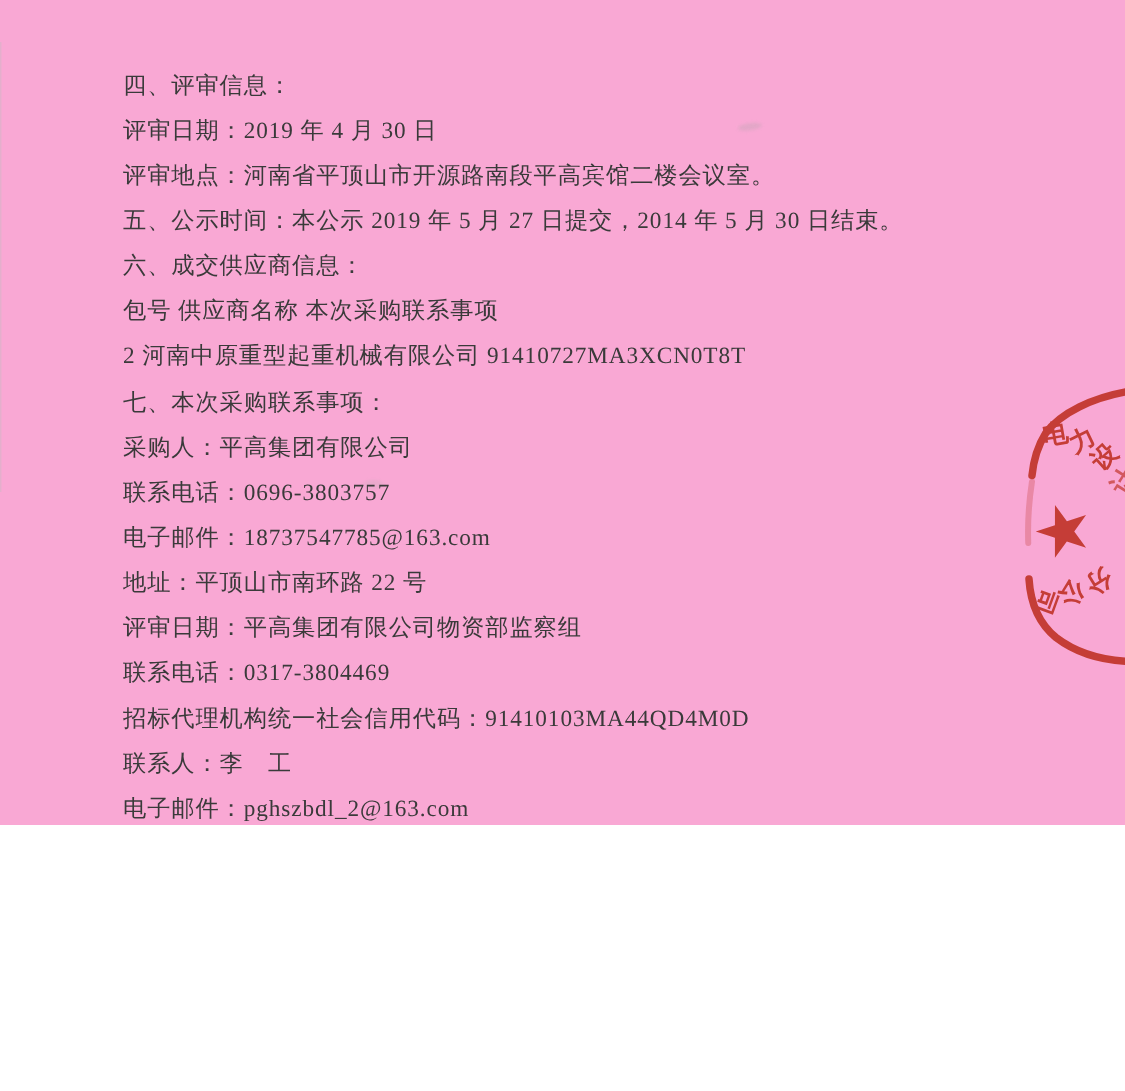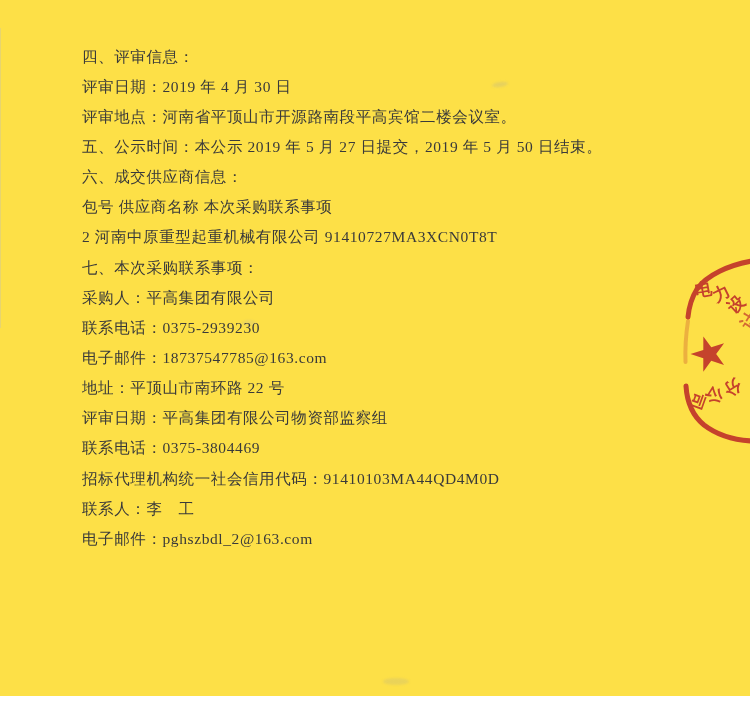--- a/index.html
+++ b/index.html
@@ -1,19 +1,19 @@
 <!DOCTYPE html>
 <html><head>
 <meta charset="utf-8">
 <style>
   html,body{margin:0;padding:0;background:#ffffff;}
   .page{
     position:relative;
-    width:750px;height:696px;
-    background:#fde047;
+    width:750px;height:550px;
+    background:#f9a8d4;
     overflow:hidden;
     font-family:"Liberation Serif","DejaVu Serif",serif;
     color:#3a3a3a;
   }
   .content{
     position:absolute;
     left:82px;top:42px;right:0;
   }
   .line{
     height:30.15px;
@@ -69,31 +69,31 @@
 
   <div class="edge-line"></div>
   <div class="smudge sm1"></div>
   <div class="smudge sm2"></div>
   <div class="smudge sm3"></div>
 
   <div class="content">
     <div class="line">四、评审信息：</div>
     <div class="line">评审日期：2019 年 4 月 30 日</div>
     <div class="line">评审地点：河南省平顶山市开源路南段平高宾馆二楼会议室。</div>
-    <div class="line">五、公示时间：本公示 2019 年 5 月 27 日提交，2019 年 5 月 50 日结束。</div>
+    <div class="line">五、公示时间：本公示 2019 年 5 月 27 日提交，2014 年 5 月 30 日结束。</div>
     <div class="line">六、成交供应商信息：</div>
     <div class="line">包号 供应商名称 本次采购联系事项</div>
     <div class="line">2 河南中原重型起重机械有限公司 91410727MA3XCN0T8T</div>
     <div class="line">七、本次采购联系事项：</div>
     <div class="line">采购人：平高集团有限公司</div>
-    <div class="line">联系电话：0375-2939230</div>
+    <div class="line">联系电话：0696-3803757</div>
     <div class="line">电子邮件：18737547785@163.com</div>
     <div class="line">地址：平顶山市南环路 22 号</div>
     <div class="line">评审日期：平高集团有限公司物资部监察组</div>
-    <div class="line">联系电话：0375-3804469</div>
+    <div class="line">联系电话：0317-3804469</div>
     <div class="line">招标代理机构统一社会信用代码：91410103MA44QD4M0D</div>
     <div class="line">联系人：李　工</div>
     <div class="line">电子邮件：pghszbdl_2@163.com</div>
   </div>
 
   <div class="seal" id="seal" style="color: rgb(193, 53, 42);">
     <svg width="95" height="210" viewBox="0 0 95 210">
       <path d="M 97 11 C 74 15 52 25 42 39 C 37 47 34 57 33 67" fill="none" stroke="currentColor" stroke-width="5" stroke-linecap="round"></path>
       <path d="M 33 71 C 31 84 30 98 30.5 112" fill="none" stroke="currentColor" stroke-width="4" stroke-linecap="round" opacity="0.3"></path>
       <path d="M 31 136 C 32 152 38 166 49 175 C 62 185 78 190 97 191" fill="none" stroke="currentColor" stroke-width="5" stroke-linecap="round"></path>

